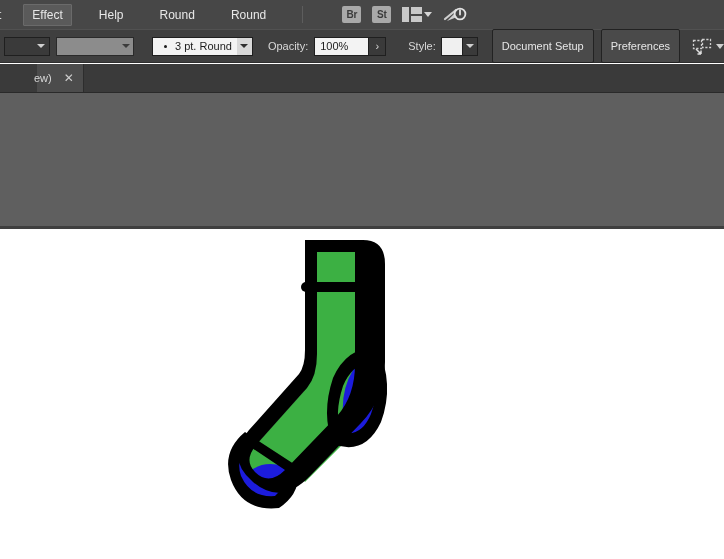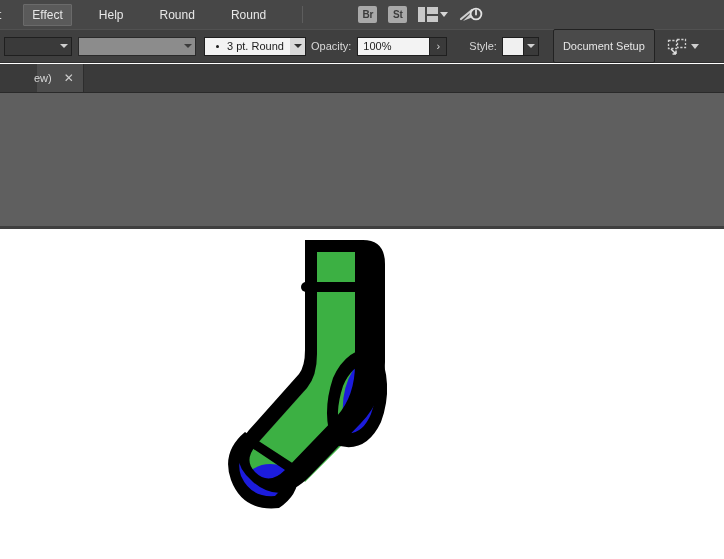--- a/index.html
+++ b/index.html
@@ -53,21 +53,21 @@
   }
   .menu-sep {
     width: 1px; height: 17px;
     background: #5d5d5d;
     margin: 0 9px;
   }
   .menu-icons {
     display: flex;
     align-items: center;
     gap: 11px;
-    margin-left: 20px;
+    margin-left: 4px;
     padding-left: 8px;
   }
   .sq-icon {
     width: 19px; height: 17px;
     background: #a9a9a9;
     border-radius: 2px;
     color: #3b3b3b;
     font-size: 10px;
     font-weight: bold;
     display: flex;
@@ -339,49 +339,50 @@
         </div>
     </div>
 
     <div class="dropdown dd-mid" style="width:118px; margin-left:6px;">
       <div class="dd-body"></div>
       <div class="dd-arrow">
           <i></i>
         </div>
     </div>
 
-    <div class="dropdown dd-light" style="width:102px; margin-left:8px;">
+    <div class="dropdown dd-light" style="width:102px; margin-left:18px;">
       <div class="dd-body">
         <span class="brush-swatch">
             <b></b>
           </span>
         <span>3 pt. Round</span>
       </div>
       <div class="dd-arrow">
           <i></i>
         </div>
     </div>
 
-    <div class="cb-label" style="margin-left:5px;">Opacity:</div>
+    <div class="cb-label" style="margin-left:15px;">Opacity:</div>
 
     <div style="display:flex; margin-left:6px;">
-      <div class="numfield" style="width:73px;">100%</div>
+      <div class="numfield" style="width:55px;">100%</div>
       <div class="rightchev">›</div>
     </div>
 
     <div class="cb-label" style="margin-left:22px;">Style:</div>
 
     <div style="display:flex; margin-left:5px;">
       <div class="style-swatch"></div>
       <div class="style-arrow">
           <i></i>
         </div>
     </div>
 
     <div class="cb-button" style="margin-left:14px;">Document Setup</div>
+    <div class="cb-button" style="margin-left:7px;">Preferences</div>
 
     <div style="display:flex;align-items:center;margin-left:12px;">
       <svg width="22" height="17" viewBox="0 0 22 17">
         <rect x="1.5" y="2.5" width="8" height="8" fill="none" stroke="#cfcfcf" stroke-width="1.3" stroke-dasharray="2.2 1.6"></rect>
         <rect x="10.5" y="1.5" width="8" height="8" fill="none" stroke="#cfcfcf" stroke-width="1.3" stroke-dasharray="2.2 1.6"></rect>
         <path d="M4 11 L9 16 M9 16 L9 12.5 M9 16 L5.5 16" stroke="#e0e0e0" stroke-width="1.5" fill="none"></path>
       </svg>
       <div class="chev" style="border-top-color:#cfcfcf;"></div>
     </div>
   </div>

